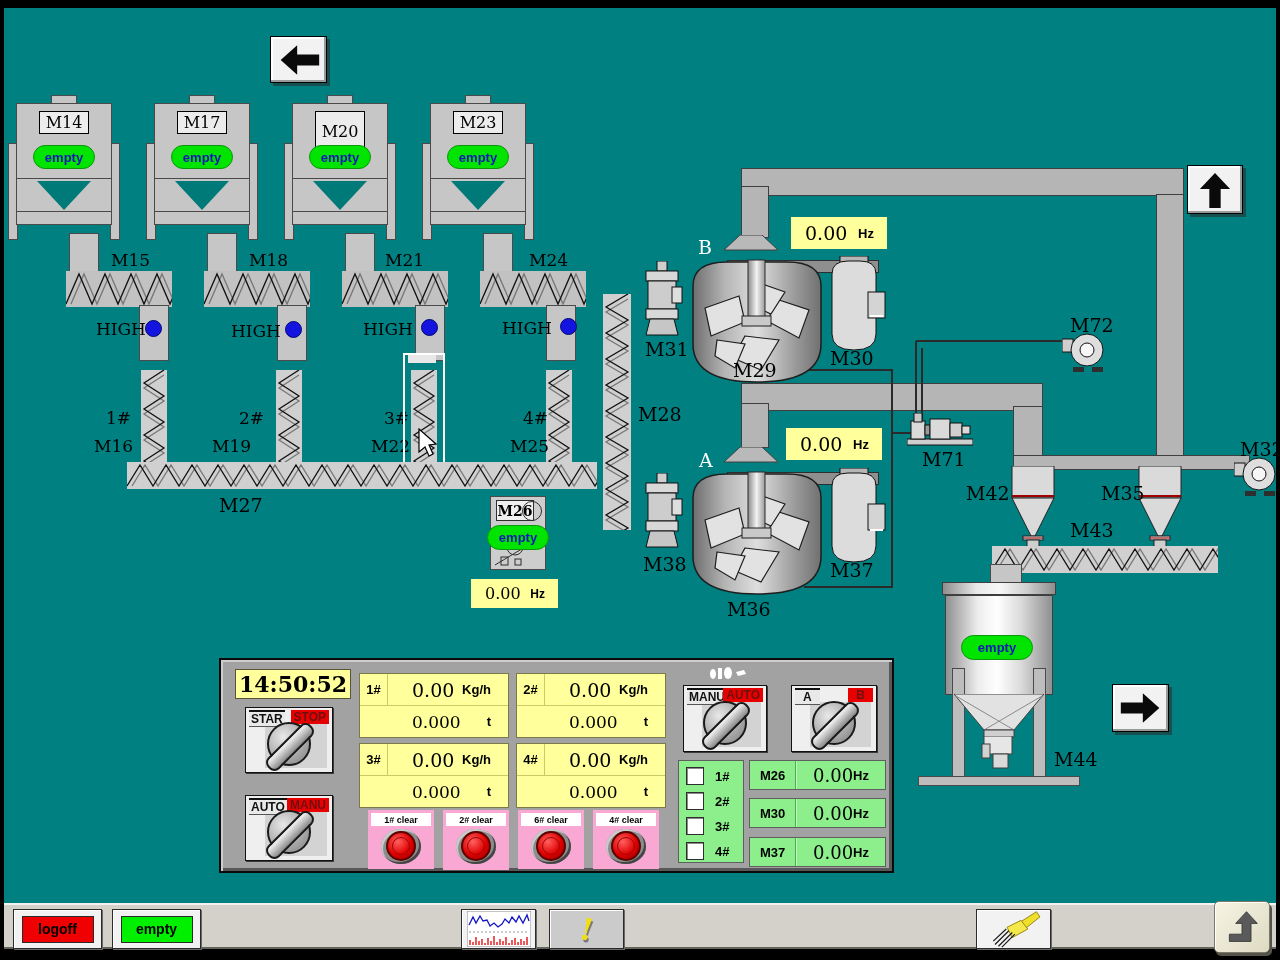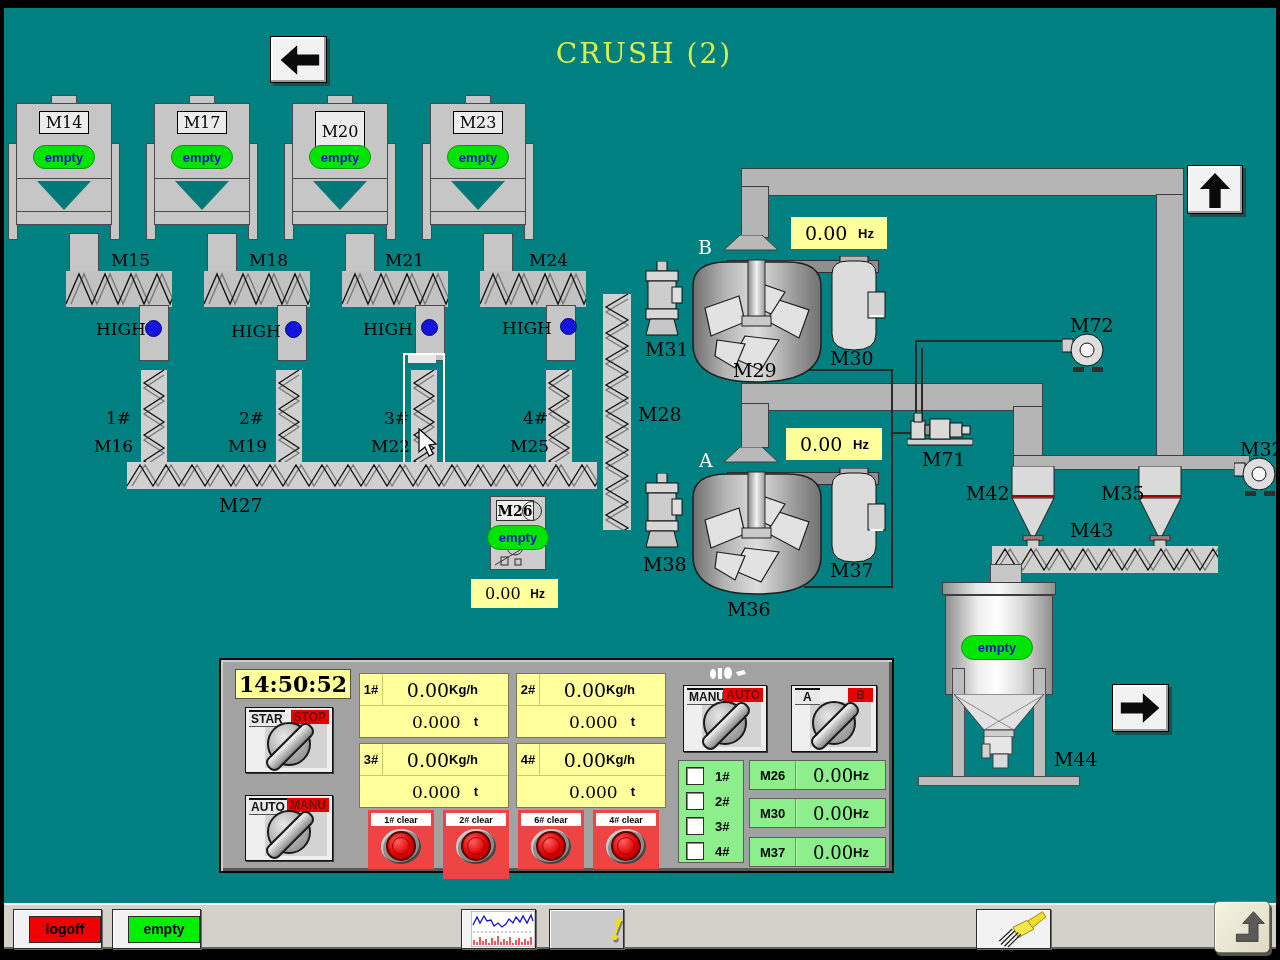--- a/index.html
+++ b/index.html
@@ -25,49 +25,48 @@
 .sw{position:absolute;background:#efefef;border:1px solid #111;box-shadow:1px 1px 0 #3a3a3a}
 .sw .inner{position:absolute;left:22%;right:6%;top:24%;bottom:6%;background:#d3d3d3}
 .sw .ll{position:absolute;left:3px;top:2px;padding:0 2px;font-weight:bold;font-size:12px;color:#111;background:#e9e9e9;border-top:2px solid #111;border-bottom:1px solid #555}
 .sw .rl{position:absolute;right:3px;top:2px;padding:0 3px;font-weight:bold;font-size:12px;color:#6e1010;background:#e80000}
 .knob{position:absolute;left:50%;top:57%;width:44px;height:44px;margin:-22px 0 0 -22px;background:radial-gradient(circle at 35% 32%,#e8e8e8,#9c9c9c 70%,#7e7e7e);border:2px solid #1a1a1a;border-radius:50%}
 .knob:after{content:"";position:absolute;left:-9px;top:15px;width:56px;height:12px;background:linear-gradient(#f6f6f6,#8a8a8a);border:2px solid #1a1a1a;border-radius:7px;transform:rotate(-45deg)}
 .cnt{position:absolute;background:#ffff9c;border:1px solid #7a7a4a;display:flex;flex-direction:column}
 .cnt .r1{flex:1;display:flex;align-items:center;border-bottom:1px solid #caca66}
 .cnt .num{width:28px;align-self:stretch;display:flex;align-items:center;justify-content:center;font-weight:bold;font-size:13px;border-right:1px solid #caca66}
 .cnt .v{font-family:"DejaVu Serif",serif;font-size:19px;padding-left:24px}
-.cnt .u{margin-left:auto;font-weight:bold;font-size:13px;padding-right:30px}
+.cnt .u{margin-left:auto;font-weight:bold;font-size:13px;padding-right:17px}
 .cnt .r2{flex:1;display:flex;align-items:center}
 .cnt .v2{font-family:"DejaVu Serif",serif;font-size:17px;padding-left:52px}
-.clr{position:absolute;background:#ef4444}
+.clr{position:absolute;background:#f9a8d4}
 .clr .tag{position:absolute;left:3px;top:3px;right:3px;height:13px;background:#fff;color:#000;font-weight:bold;font-size:9px;display:flex;align-items:center;justify-content:center;white-space:nowrap}
 .clr .ring{position:absolute;left:13px;top:19px;width:40px;height:35px;background:#8d8d8d;border-radius:50%;box-shadow:inset 2px 2px 0 #cacaca, inset -2px -2px 0 #454545}
 .clr .btnr{position:absolute;left:18px;top:21px;width:30px;height:30px;border-radius:50%;background:radial-gradient(circle at 38% 33%,#ff6060,#e00000 55%,#8d0000);border:2px solid #5c0000;cursor:pointer}
 .clr .btnr:after{content:"";position:absolute;left:4px;top:4px;right:4px;bottom:4px;border:1px solid #9d0606;border-radius:50%}
 .gdisp{position:absolute;background:#8cef8c;border:1px solid #5f5f5f;display:flex;align-items:center}
 .gdisp .id{width:46px;text-align:center;font-weight:bold;font-size:13px}
 .gdisp .sep{width:2px;align-self:stretch;background:#bdffbd;border-left:1px solid #58a658}
 .gdisp .v{font-family:"DejaVu Serif",serif;font-size:18px;padding-left:16px}
 .gdisp .u{margin-left:auto;font-weight:bold;font-size:13px;padding-right:16px}
 .cbp{position:absolute;background:#8cef8c;border:1px solid #5f5f5f}
 .cbrow{position:absolute;left:7px;display:flex;align-items:center;gap:11px;height:20px}
 .cbox{width:18px;height:18px;background:#fff;border:1px solid #2e2e2e;box-shadow:inset 1px 1px 0 #8a8a8a;cursor:pointer}
 .cbl{font-weight:bold;font-size:13px}
-.tbtn{position:absolute;top:4px;height:40px;background:#f2f2f2;border:1px solid #2a2a2a;box-shadow:1px 1px 0 #6a6a6a, inset 1px 1px 0 #fff;display:flex;align-items:center;justify-content:flex-end;cursor:pointer}
+.tbtn{position:absolute;top:4px;height:40px;background:#f2f2f2;border:1px solid #2a2a2a;box-shadow:1px 1px 0 #6a6a6a, inset 1px 1px 0 #fff;display:flex;align-items:center;justify-content:center;cursor:pointer}
 .linner{width:72px;height:27px;display:flex;align-items:center;justify-content:center;font-weight:bold;font-size:14px;color:#000;border:1px solid #2a2a2a}
 .vee{position:absolute;left:50%;top:2px;margin-left:-27px;width:0;height:0;border-left:27px solid transparent;border-right:27px solid transparent;border-top:29px solid #007979}
 .selbox{position:absolute;border:2px solid #fff}
 #title{position:absolute;left:480px;top:29px;width:320px;text-align:center;font-family:"DejaVu Serif",serif;font-size:28px;color:#ddf04a;letter-spacing:2px}
 </style>
 </head>
 <body>
 
 <div id="stage">
 
-  <div id="title">CRUSH (2)</div>
   <div class="btn3d" style="left:266px;top:28px;width:57px;height:47px">
     <svg width="44" height="34" viewBox="0 0 48 36">
         <polygon points="46,12 22,12 22,2 4,18 22,34 22,24 46,24" fill="#0a0a0a"></polygon>
       </svg>
   </div>
 
   <div class="gray" style="left:47px;top:87px;width:26px;height:9px"></div>
   <div class="gray" style="left:4px;top:135px;width:10px;height:97px"></div>
   <div class="gray" style="left:106px;top:135px;width:10px;height:97px"></div>
   <div class="gray" style="left:12px;top:95px;width:96px;height:76px">
@@ -159,21 +158,21 @@
         <polyline points="23,0 3,13 23,26 3,39 23,52 3,65 23,78 3,91 23,104" fill="none" stroke="#777" stroke-width="1.3" transform="translate(0,5)"></polyline>
         <polyline points="23,0 3,13 23,26 3,39 23,52 3,65 23,78 3,91 23,104" fill="none" stroke="#111" stroke-width="1.3"></polyline>
       </svg></div>
   <div class="lbl" style="left:102px;top:400px">1#</div>
   <div class="lbl" style="left:90px;top:428px">M16</div>
   <div class="zz v" style="left:272px;top:362px;width:26px;height:96px"><svg width="26" height="96">
         <polyline points="23,0 3,13 23,26 3,39 23,52 3,65 23,78 3,91 23,104" fill="none" stroke="#777" stroke-width="1.3" transform="translate(0,5)"></polyline>
         <polyline points="23,0 3,13 23,26 3,39 23,52 3,65 23,78 3,91 23,104" fill="none" stroke="#111" stroke-width="1.3"></polyline>
       </svg></div>
   <div class="lbl" style="left:235px;top:400px">2#</div>
-  <div class="lbl" style="left:224px;top:428px">M19</div>
+  <div class="lbl" style="left:208px;top:428px">M19</div>
   <div class="zz v" style="left:407px;top:362px;width:26px;height:96px"><svg width="26" height="96">
         <polyline points="23,0 3,13 23,26 3,39 23,52 3,65 23,78 3,91 23,104" fill="none" stroke="#777" stroke-width="1.3" transform="translate(0,5)"></polyline>
         <polyline points="23,0 3,13 23,26 3,39 23,52 3,65 23,78 3,91 23,104" fill="none" stroke="#111" stroke-width="1.3"></polyline>
       </svg></div>
   <div class="lbl" style="left:380px;top:400px">3#</div>
   <div class="lbl" style="left:367px;top:428px">M22</div>
   <div class="zz v" style="left:542px;top:362px;width:26px;height:96px"><svg width="26" height="96">
         <polyline points="23,0 3,13 23,26 3,39 23,52 3,65 23,78 3,91 23,104" fill="none" stroke="#777" stroke-width="1.3" transform="translate(0,5)"></polyline>
         <polyline points="23,0 3,13 23,26 3,39 23,52 3,65 23,78 3,91 23,104" fill="none" stroke="#111" stroke-width="1.3"></polyline>
       </svg></div>
@@ -475,21 +474,21 @@
           <span class="v2">0.000</span>
           <span class="u">t</span>
         </div>
     </div>
 
     <div class="clr" style="left:147px;top:150px;width:66px;height:59px">
       <div class="tag">1# clear</div>
       <div class="ring"></div>
         <div class="btnr"></div>
     </div>
-    <div class="clr" style="left:222px;top:150px;width:66px;height:69px">
+    <div class="clr" style="left:222px;top:150px;width:66px;height:60px">
       <div class="tag">2# clear</div>
       <div class="ring"></div>
         <div class="btnr"></div>
     </div>
     <div class="clr" style="left:297px;top:150px;width:66px;height:59px">
       <div class="tag">6# clear</div>
       <div class="ring"></div>
         <div class="btnr"></div>
     </div>
     <div class="clr" style="left:372px;top:150px;width:66px;height:59px">

